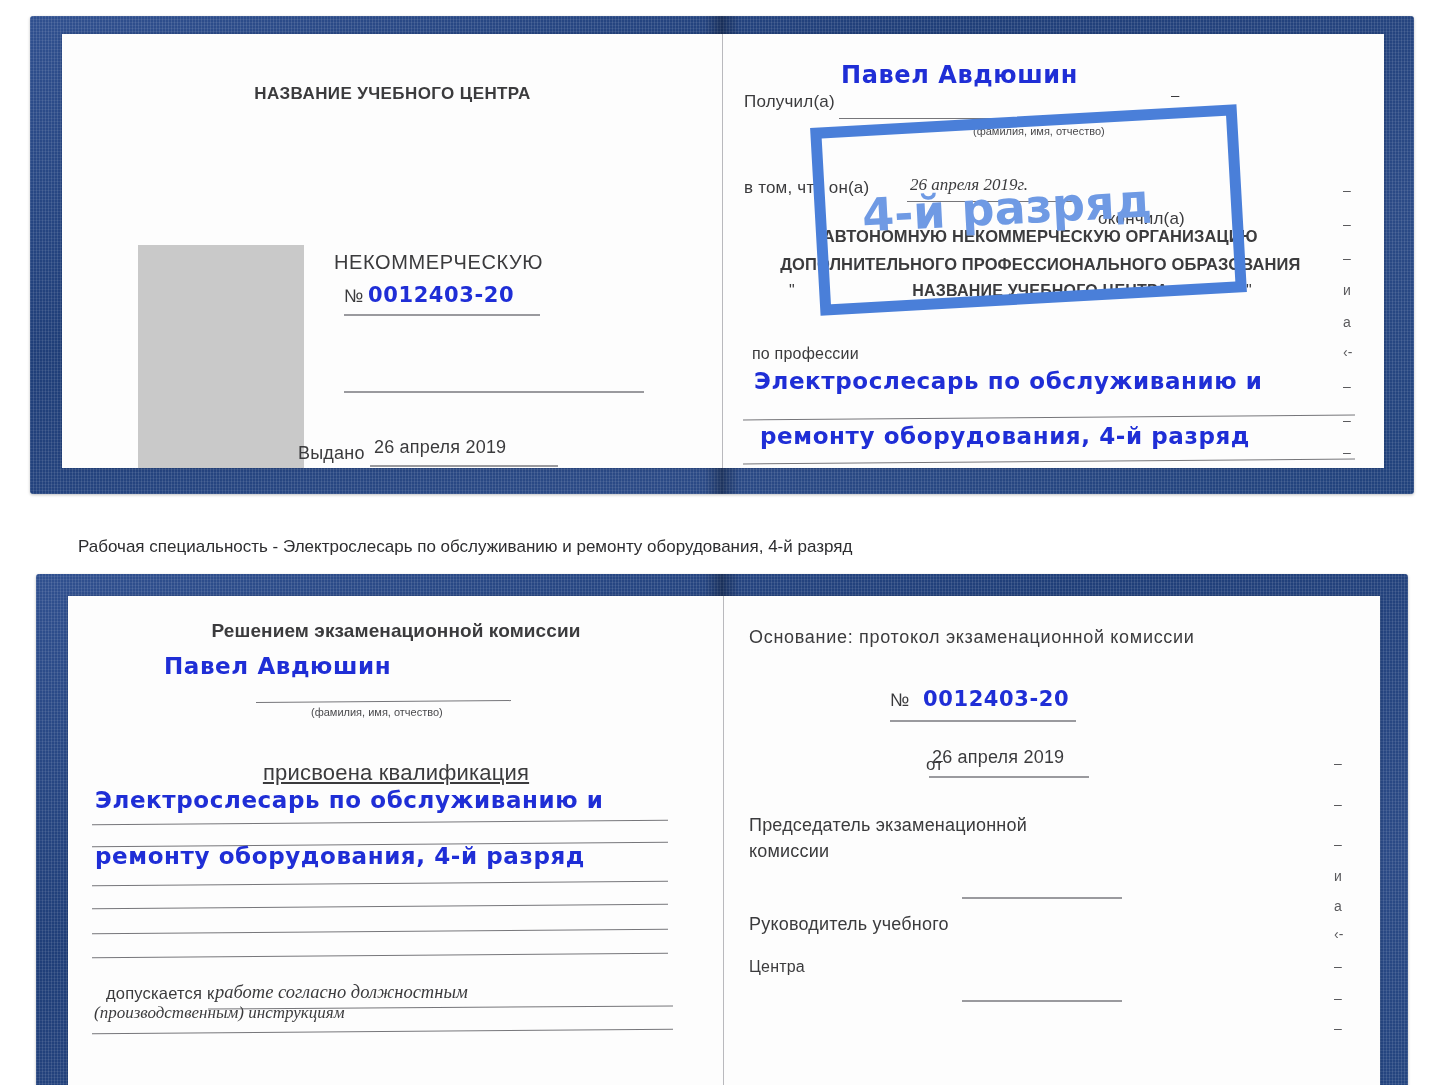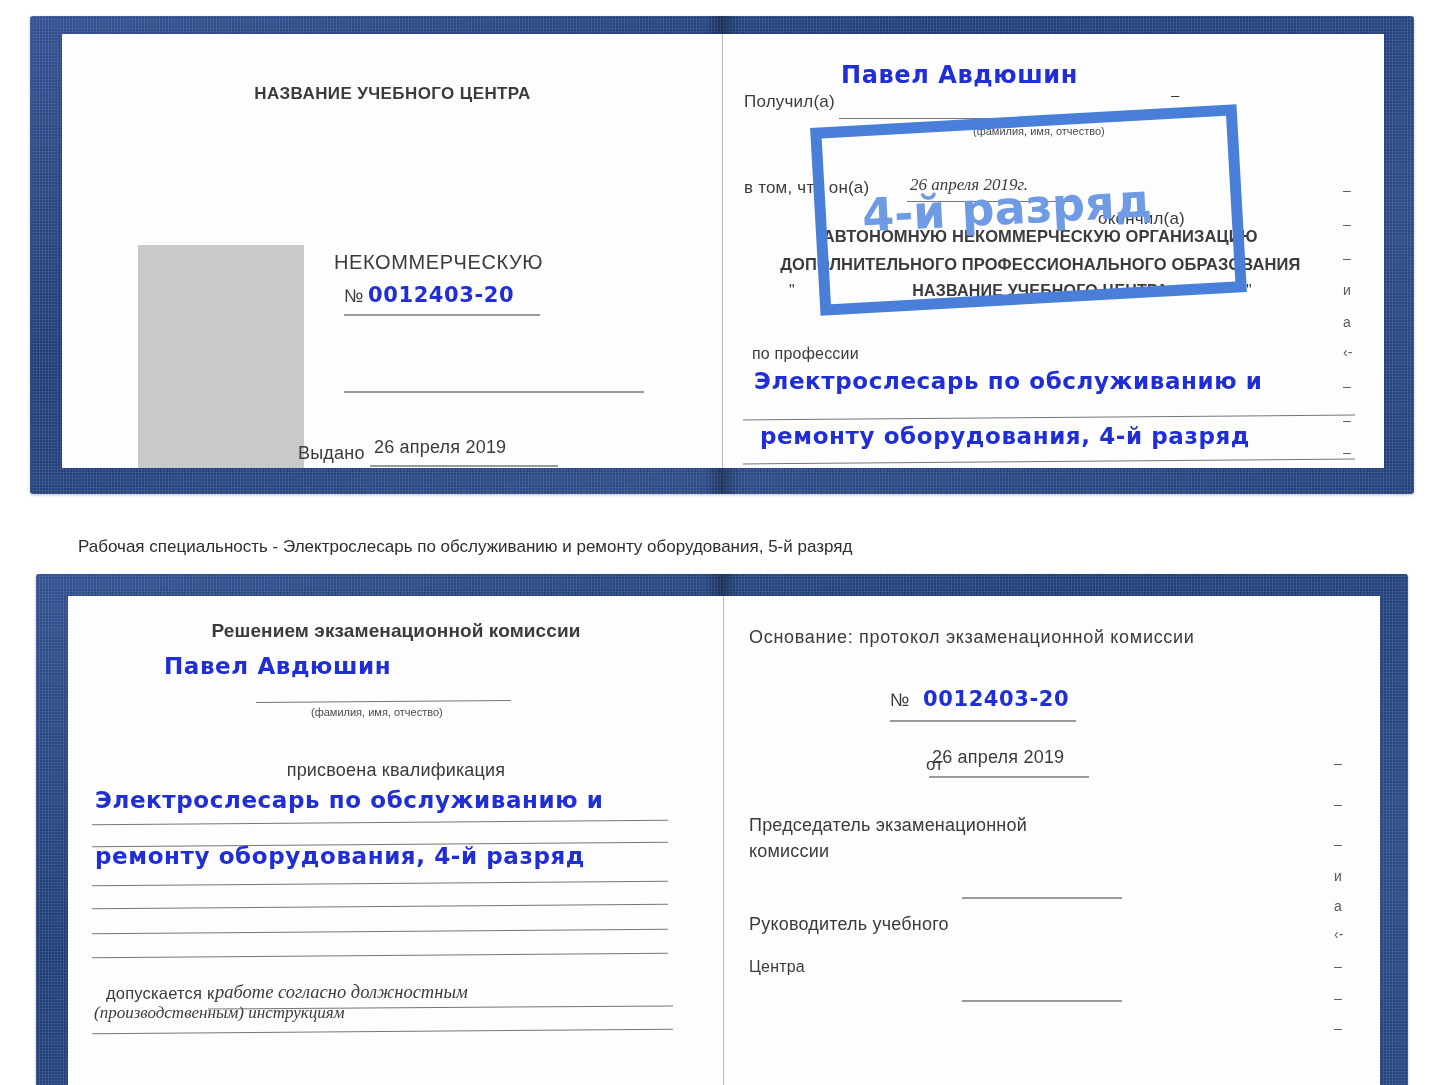--- a/index.html
+++ b/index.html
@@ -205,36 +205,36 @@
         <div class="edgemark" style="left:620px; top:344px;">–</div>
         <div class="edgemark" style="left:620px; top:378px;">–</div>
         <div class="edgemark" style="left:620px; top:410px;">–</div>
       </div>
     </div>
 
     <div class="stamp" style="left:785px; top:100px; width:427px; height:188px;"></div>
     <div class="stamp-text" style="left:832px; top:165px; font-size:46px;">4-й разряд</div>
   </div>
 
-  <div class="caption" style="left:78px; top:533px;">Рабочая специальность - Электрослесарь по обслуживанию и ремонту оборудования, 5-й разряд</div>
+  <div class="caption" style="left:78px; top:533px;">Рабочая специальность - Электрослесарь по обслуживанию и ремонту оборудования, 4-й разряд</div>
 
   <div class="booklet bottom">
     <div class="spine-shade"></div>
 
     <div class="pages">
 
       <div class="page left">
 
         <div class="t center" style="left:0; top:24px; width:100%; font-size:19px; font-weight:bold; letter-spacing:0.1px;">Решением экзаменационной комиссии</div>
 
         <div class="hand" style="position:absolute; left:96px; top:57px; font-size:23px;">Павел Авдюшин</div>
         <div class="rule thin" style="left:188px; top:105px; width:255px; transform:rotate(-0.4deg);"></div>
         <div class="tiny" style="left:243px; top:110px;">(фамилия, имя, отчество)</div>
 
-        <div class="t center" style="left:0; top:164px; width:100%; font-size:18px;">присвоена квалификация</div>
+        <div class="t center" style="left:0; top:164px; width:100%; font-size:22px;text-decoration:underline;">присвоена квалификация</div>
 
         <div class="hand" style="position:absolute; left:27px; top:191px; font-size:23px;">Электрослесарь по обслуживанию и</div>
         <div class="rule thin" style="left:24px; top:226px; width:576px; transform:rotate(-0.45deg);"></div>
         <div class="rule thin" style="left:24px; top:248px; width:576px; transform:rotate(-0.45deg);"></div>
 
         <div class="hand" style="position:absolute; left:27px; top:247px; font-size:23px;">ремонту оборудования, 4-й разряд</div>
         <div class="rule thin" style="left:24px; top:287px; width:576px; transform:rotate(-0.45deg);"></div>
         <div class="rule thin" style="left:24px; top:310px; width:576px; transform:rotate(-0.45deg);"></div>
         <div class="rule thin" style="left:24px; top:335px; width:576px; transform:rotate(-0.45deg);"></div>
         <div class="rule thin" style="left:24px; top:359px; width:576px; transform:rotate(-0.45deg);"></div>

